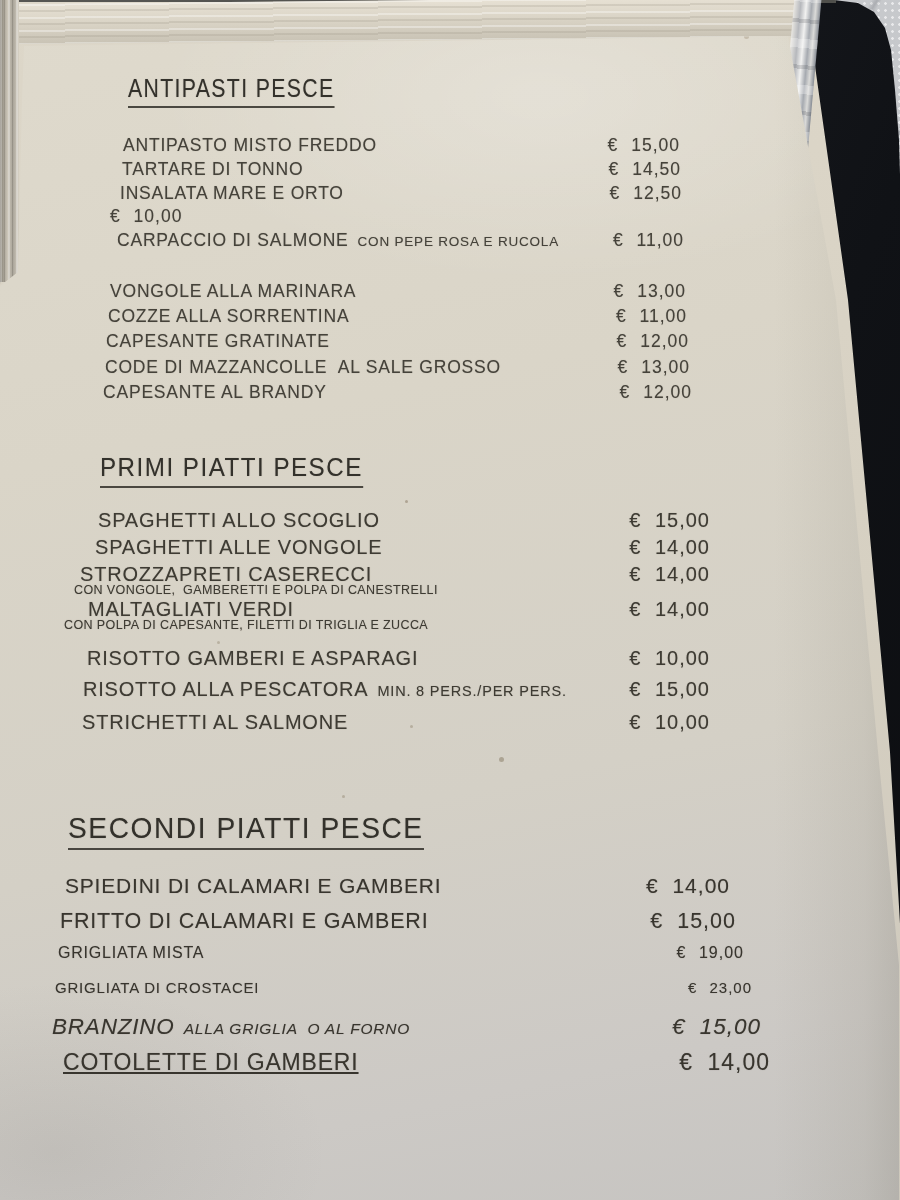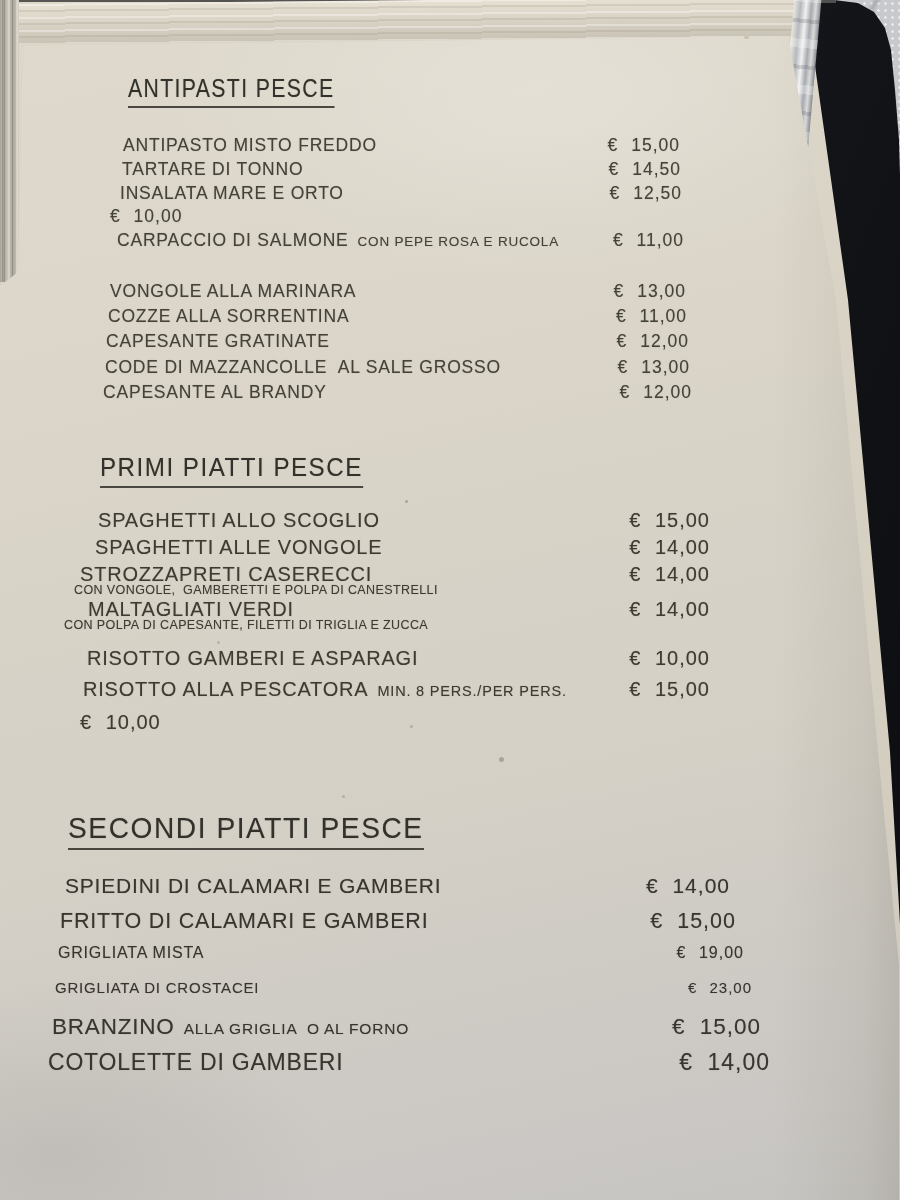--- a/index.html
+++ b/index.html
@@ -141,22 +141,22 @@
   .g-b .blk:nth-child(3) .note{margin-left:-6px;}
   .g-b .blk:nth-child(4) .note{margin-left:-16px;}
   .g-b .dt{font-size:14.5px;}
   
   .g-c{left:46px;top:874px;width:724px;}
   .g-c .row{height:35px;}
   .g-c .row:nth-child(1){font-size:21px;}   .g-c .row:nth-child(1) .nm{margin-left:19px;text-align:right;} .g-c .row:nth-child(1) .pr{margin-right:40px;}
   .g-c .row:nth-child(2){font-size:21.5px;} .g-c .row:nth-child(2) .nm{margin-left:14px;} .g-c .row:nth-child(2) .pr{margin-right:34px;}
   .g-c .row:nth-child(3){font-size:16px;}   .g-c .row:nth-child(3) .nm{margin-left:12px;} .g-c .row:nth-child(3) .pr{margin-right:26px;}
   .g-c .row:nth-child(4){font-size:15px;}   .g-c .row:nth-child(4) .nm{margin-left:9px;}  .g-c .row:nth-child(4) .pr{margin-right:18px;}
-  .g-c .row:nth-child(5){font-size:22.5px;} .g-c .row:nth-child(5) .nm{margin-left:6px;}  .g-c .row:nth-child(5) .pr{margin-right:9px;}
-  .g-c .row:nth-child(6){font-size:23px;}   .g-c .row:nth-child(6) .nm{margin-left:2px;}
+  .g-c .row:nth-child(5){font-size:22.5px;font-style:italic;} .g-c .row:nth-child(5) .nm{margin-left:6px;}  .g-c .row:nth-child(5) .pr{margin-right:9px;}
+  .g-c .row:nth-child(6){font-size:23px;}   .g-c .row:nth-child(6) .nm{margin-left:17px;text-decoration:underline;}
   .g-c .dt{font-size:15.5px;}
 </style>
 </head>
 <body>
 
 <div class="tablecloth"></div>
 <div class="cover"></div>
 <div class="cover-top-edge"></div>
 <div class="stack"></div>
 <div class="edge-top"></div>
@@ -249,20 +249,21 @@
         </div>
       </div>
     <div class="blk">
         <div class="row">
           <span class="nm"><span>RISOTTO ALLA PESCATORA</span><span class="dt">MIN. 8 PERS./PER PERS.</span></span>
           <span class="pr">€ 15,00</span>
         </div>
       </div>
     <div class="blk">
         <div class="row">
+          <span class="nm">STRICHETTI AL SALMONE</span>
           <span class="pr">€ 10,00</span>
         </div>
       </div>
   </div>
 
   <div class="hdr hdr-c">SECONDI PIATTI PESCE</div>
 
   <div class="grp g-c ink-c">
     <div class="row">
         <span class="nm">SPIEDINI DI CALAMARI E GAMBERI</span>

